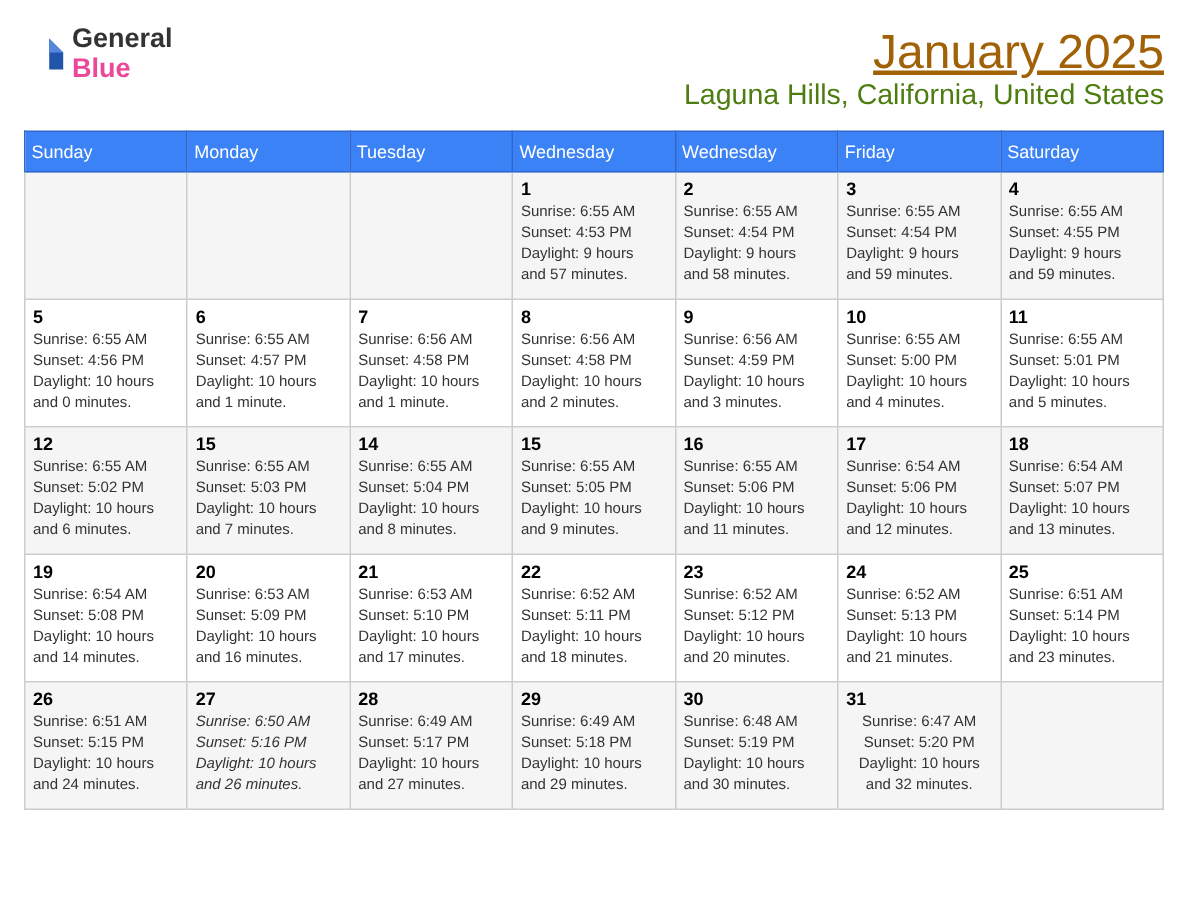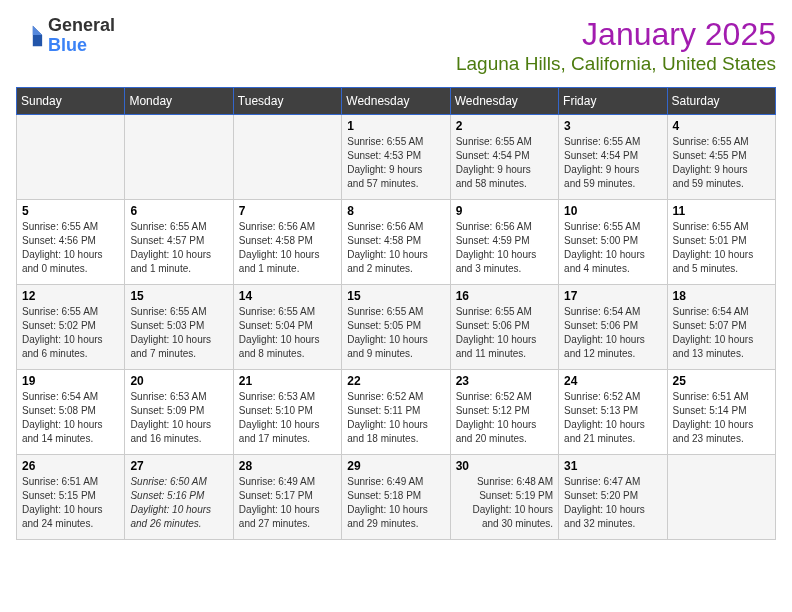--- a/index.html
+++ b/index.html
@@ -20,45 +20,46 @@
       display: flex;
       align-items: center;
       gap: 4px;
     }
     .logo-text {
       font-size: 18px;
       font-weight: bold;
       line-height: 1.1;
     }
     .logo-general { color: #333; }
-    .logo-blue { color: #3b82f6; }
+    .logo-blue { color: #ec4899; }
     .logo-icon {
       width: 28px;
       height: 28px;
     }
     .title-block {
       text-align: right;
     }
     .calendar-title {
       font-size: 32px;
       font-weight: normal;
-      color: #a21caf;
+      color: #a16207;
+      text-decoration: underline;
     }
     .calendar-subtitle {
       font-size: 19px;
       color: #4d7c0f;
     }
     table {
       width: 100%;
       border-collapse: collapse;
       table-layout: fixed;
       font-size: 10.5px;
     }
     thead tr {
-      background-color: #404040;
+      background-color: #3b82f6;
       color: #fff;
     }
     thead th {
       padding: 6px 4px;
       text-align: left;
       font-size: 12px;
       font-weight: normal;
       border: 1px solid #3366cc;
     }
     tbody tr {
@@ -335,28 +336,28 @@
         </td>
         <td>
           <span class="day-num">29</span>
           <div class="day-info" style="white-space: pre-line;">Sunrise: 6:49 AM
 Sunset: 5:18 PM
 Daylight: 10 hours
 and 29 minutes.</div>
         </td>
         <td>
           <span class="day-num">30</span>
-          <div class="day-info" style="white-space: pre-line; text-align: right;">Sunrise: 6:48 AM
+          <div class="day-info" style="white-space: pre-line;">Sunrise: 6:48 AM
 Sunset: 5:19 PM
 Daylight: 10 hours
 and 30 minutes.</div>
         </td>
         <td>
           <span class="day-num">31</span>
-          <div class="day-info" style="white-space: pre-line;">Sunrise: 6:47 AM
+          <div class="day-info" style="white-space: pre-line; text-align: center;">Sunrise: 6:47 AM
 Sunset: 5:20 PM
 Daylight: 10 hours
 and 32 minutes.</div>
         </td>
         <td class="empty-cell"></td>
       </tr>
     </tbody>
 </table>
 
 </body></html>

